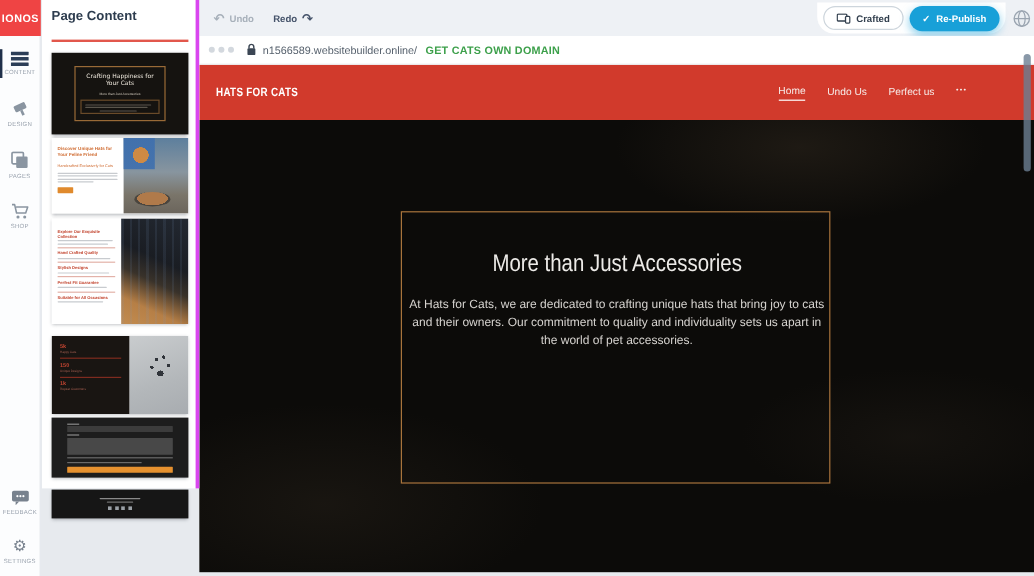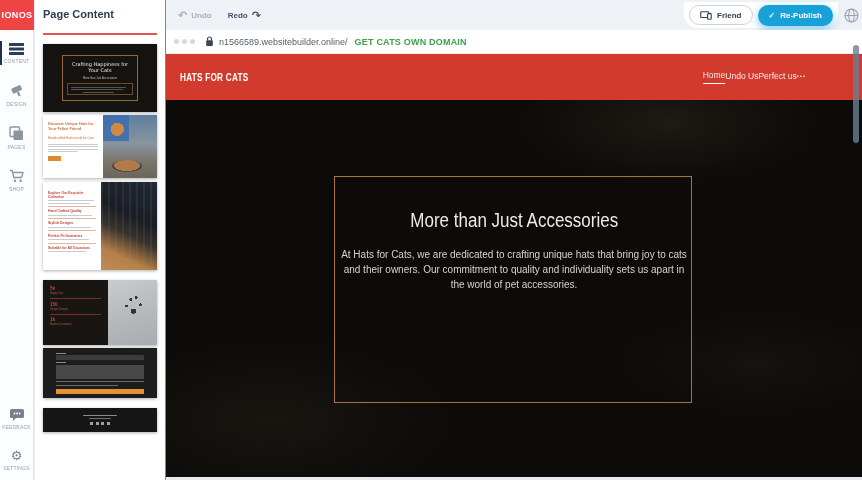--- a/index.html
+++ b/index.html
@@ -16,22 +16,22 @@
   .side-item { position:relative; display:flex; flex-direction:column; align-items:center;
                gap:3px; padding:7px 0 6px; margin-top:6px; cursor:pointer; }
   .side-item .lbl { font-size:5px; color:#98a1ac; letter-spacing:.2px; }
   .side-item.active::before { content:""; position:absolute; left:0; top:5px; bottom:5px;
                width:2px; background:#20304a; }
   .side-item svg { display:block; }
   .sidebar-bottom { position:absolute; left:0; right:0; bottom:3px; }
   .glyph { font-family:"DejaVu Sans",sans-serif; color:#78828e; font-size:13px; line-height:1; }
 
   
-  .panel { position:absolute; left:35px; top:0; width:131px; height:480px; background:#fff;
-           border-right:1px solid #d946ef; z-index:4; }
+  .panel { position:absolute; left:35px; top:0; width:131px; height:407px; background:#fff;
+           border-right:3px solid #d946ef; z-index:4; }
   .panel-title { position:absolute; left:8px; top:8px; font-size:11px; font-weight:bold; color:#2d3c4e; }
   .panel-underline { position:absolute; left:8px; top:33px; width:114px; height:2px; background:#e2574c; }
   .thumb { position:absolute; left:8px; width:114px; box-shadow:0 1px 3px rgba(20,30,40,.35);
            overflow:hidden; cursor:pointer; background:#fff; }
   .bar { background:#c8cbcf; height:1px; margin-top:1.5px; border-radius:.5px; }
 
   .t1 { top:44px; height:68px; background:#151310; display:flex; align-items:center; justify-content:center; }
   .t1-box { border:1px solid rgba(176,122,62,.85); width:76px; padding:5px 4px; text-align:center; }
   .t1-h { font-size:5px; color:#eee8dd; font-family:"DejaVu Sans",sans-serif; line-height:1.3; }
   .t1-s { font-size:2.8px; color:#c9c2b5; margin-top:2px; }
@@ -108,21 +108,21 @@
   .dots { display:flex; gap:3px; margin-right:10px; }
   .dots i { width:5px; height:5px; border-radius:50%; background:#d3d8de; display:block; }
   .url-text { font-size:9px; color:#545f6b; margin-left:5px; }
   .url-cta { font-size:9px; font-weight:bold; color:#3da04b; margin-left:7px; letter-spacing:.2px; cursor:pointer; }
 
   .site { position:absolute; top:54px; left:0; right:0; bottom:3px; overflow:hidden;
           font-family:Liberation Sans, sans-serif; }
   .site-header { height:46px; background:#d13a2c; display:flex; align-items:center; padding:0 14px; }
   .site-logo { color:#fff; font-size:10px; font-weight:bold; letter-spacing:.3px;
                transform:scaleX(.82); transform-origin:left center; white-space:nowrap; }
-  .site-nav { margin-left:auto; display:flex; align-items:center; padding-right:42px; }
+  .site-nav { margin-left:auto; display:flex; align-items:center; gap:18px; padding-right:42px; }
   .site-nav a { color:#f7ece9; font-size:8.5px; text-decoration:none; padding-bottom:3px; cursor:pointer; }
   .site-nav a.active { border-bottom:1.5px solid #fff; }
   .site-nav a.more { font-size:6px; letter-spacing:1px; }
 
   .site-hero { position:absolute; top:46px; left:0; right:0; bottom:0; background:#0c0b09; }
   .site-hero::before { content:""; position:absolute; inset:0; background:
       radial-gradient(ellipse 220px 90px at 72% 6%, rgba(48,40,30,.5), transparent 70%),
       radial-gradient(ellipse 260px 120px at 15% 85%, rgba(40,34,26,.45), transparent 70%),
       radial-gradient(ellipse 200px 80px at 85% 70%, rgba(35,30,24,.4), transparent 70%); }
   .hero-frame { position:absolute; left:168px; top:76px; width:358px; height:227px;
@@ -301,21 +301,21 @@
           <span class="arr">↷</span>
         </div>
       </div>
 
       <div class="actions">
         <button class="btn-preview">
           <svg width="12" height="9" viewBox="0 0 12 9">
             <rect x="0.7" y="0.7" width="8" height="5.8" rx="0.8" fill="none" stroke="#33404f" stroke-width="1.1"></rect>
             <rect x="7.6" y="2.6" width="3.6" height="5.6" rx="0.8" fill="#fff" stroke="#33404f" stroke-width="1.1"></rect>
           </svg>
-          <span>Friend</span>
+          <span>Crafted</span>
         </button>
         <button class="btn-publish">
           <span>✓</span>
           <span>Re-Publish</span>
         </button>
       </div>
 
       <div class="globe">
         <svg width="15" height="15" viewBox="0 0 15 15">
           <circle cx="7.5" cy="7.5" r="6.4" fill="#e9edf1" stroke="#9aa4b0" stroke-width="1.1"></circle>

